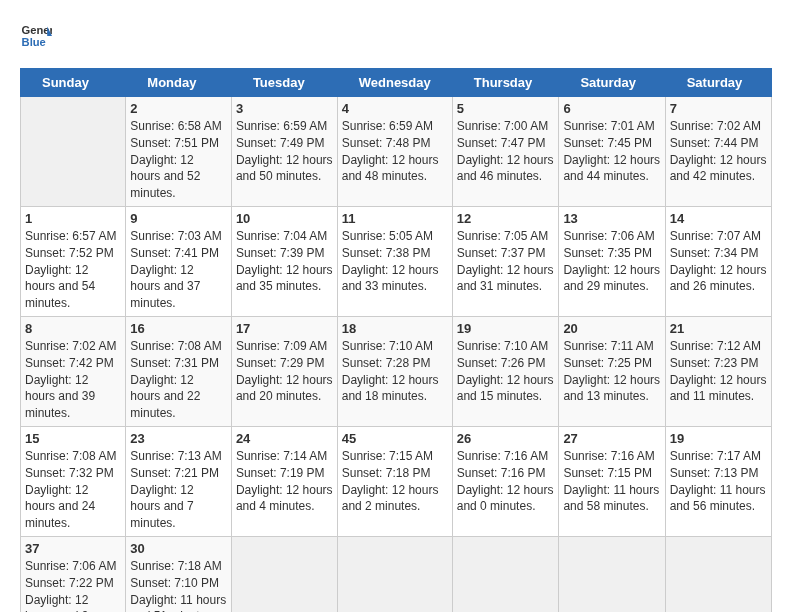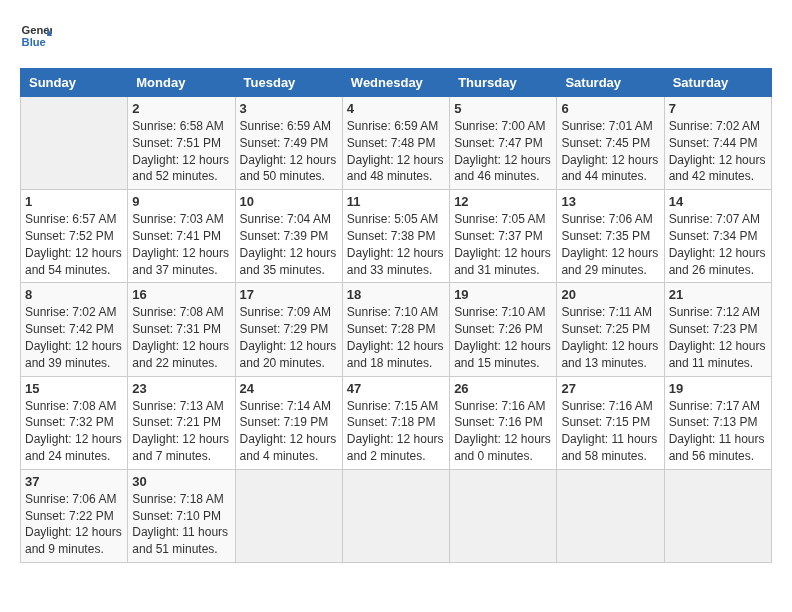--- a/index.html
+++ b/index.html
@@ -38,21 +38,21 @@
       color: #333;
     }
     .calendar {
       width: 100%;
       border-collapse: collapse;
       font-size: 11px;
     }
     .calendar th {
       background: #2d6db5;
       color: #fff;
-      padding: 6px 8px;
+      padding: 6px 21px;
       text-align: left;
       font-size: 13px;
       border: 1px solid #2d6db5;
     }
     .calendar td {
       border: 1px solid #ccc;
       vertical-align: top;
       padding: 4px;
       width: calc(100% / 7);
       height: 80px;
@@ -272,21 +272,21 @@
 and 7 minutes.</div>
         </td>
         <td>
           <span class="day-number">24</span>
           <div class="day-info">Sunrise: 7:14 AM
 Sunset: 7:19 PM
 Daylight: 12 hours
 and 4 minutes.</div>
         </td>
         <td>
-          <span class="day-number">47</span>
+          <span class="day-number">45</span>
           <div class="day-info">Sunrise: 7:15 AM
 Sunset: 7:18 PM
 Daylight: 12 hours
 and 2 minutes.</div>
         </td>
         <td>
           <span class="day-number">26</span>
           <div class="day-info">Sunrise: 7:16 AM
 Sunset: 7:16 PM
 Daylight: 12 hours

